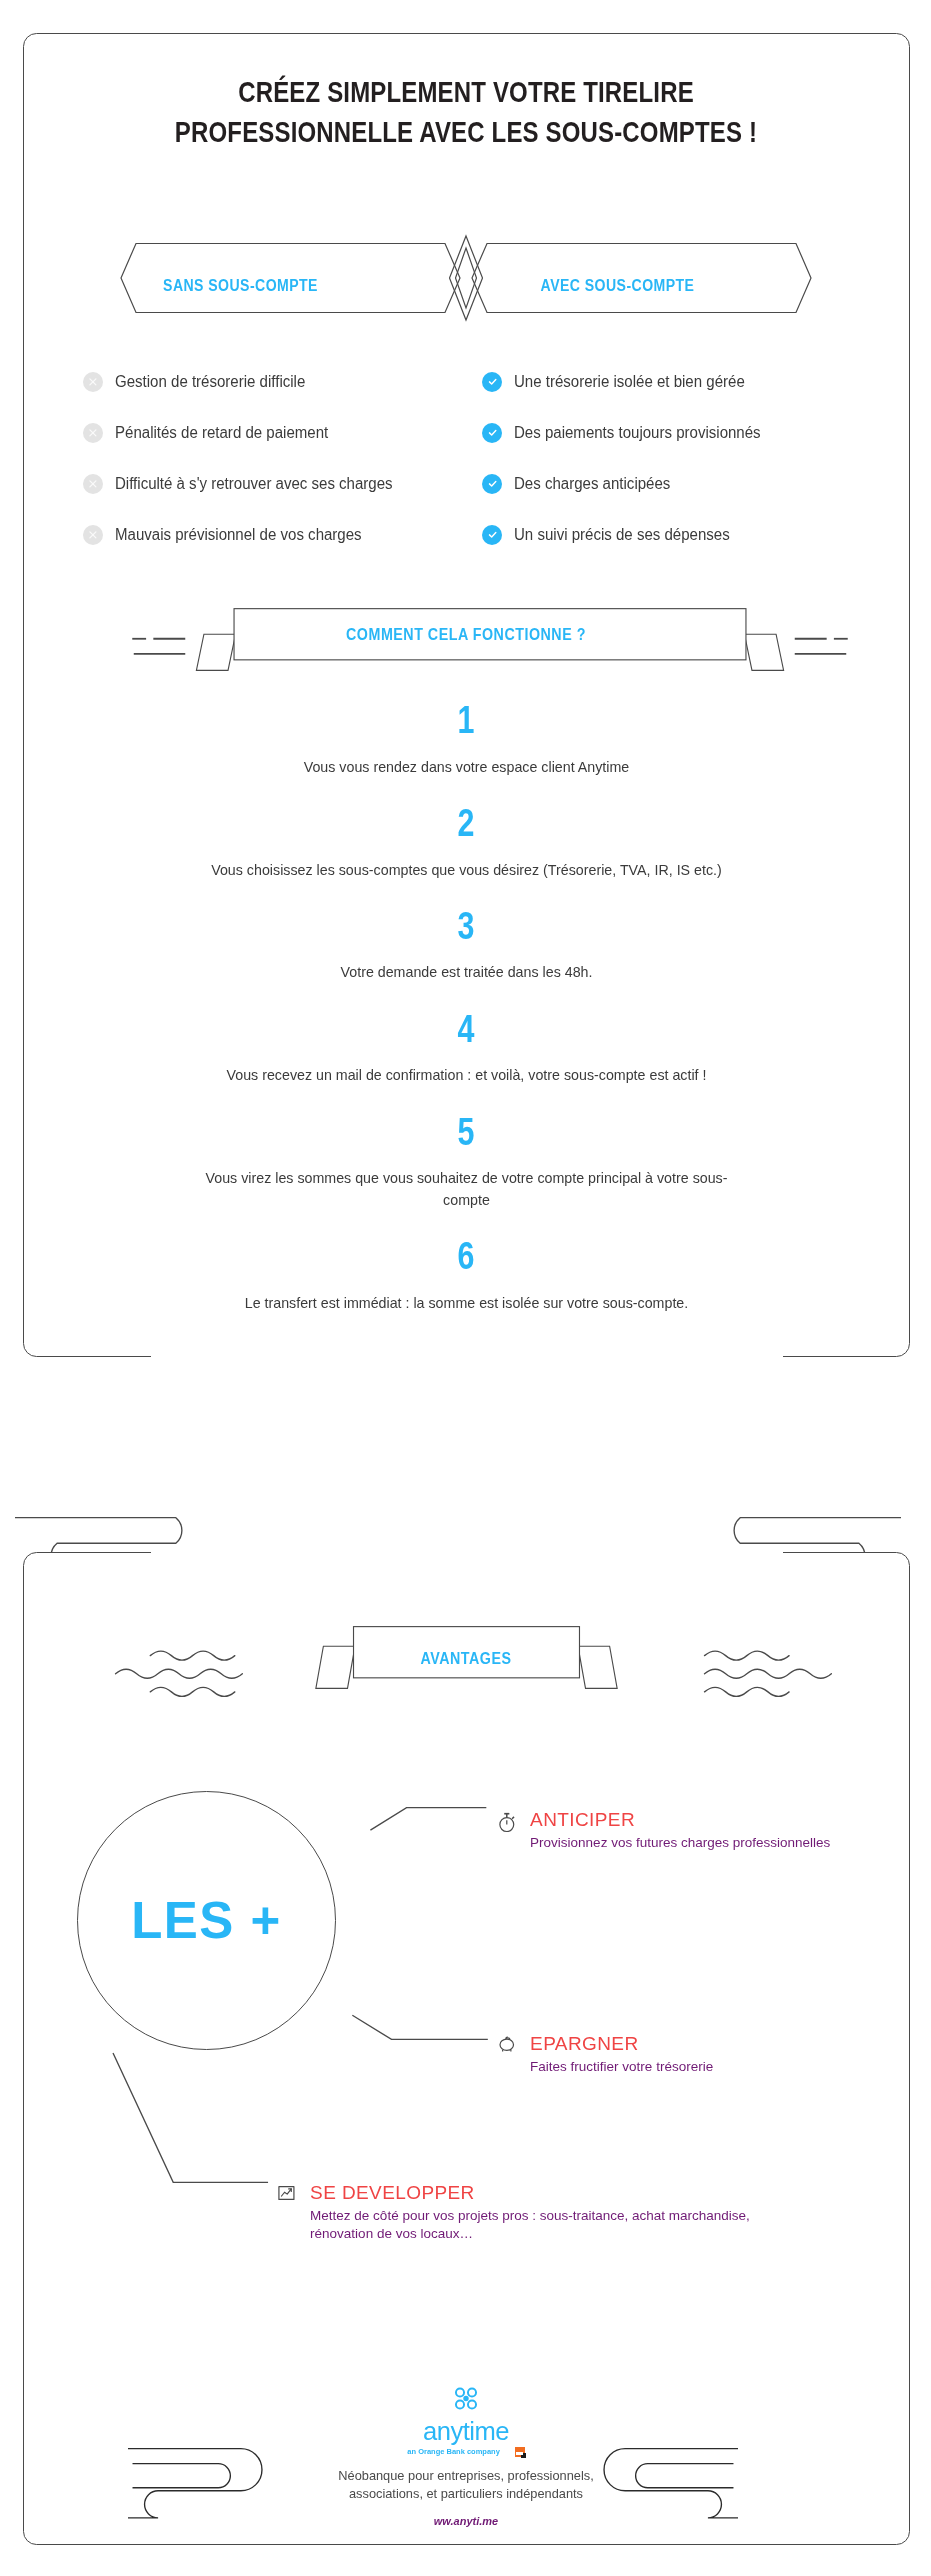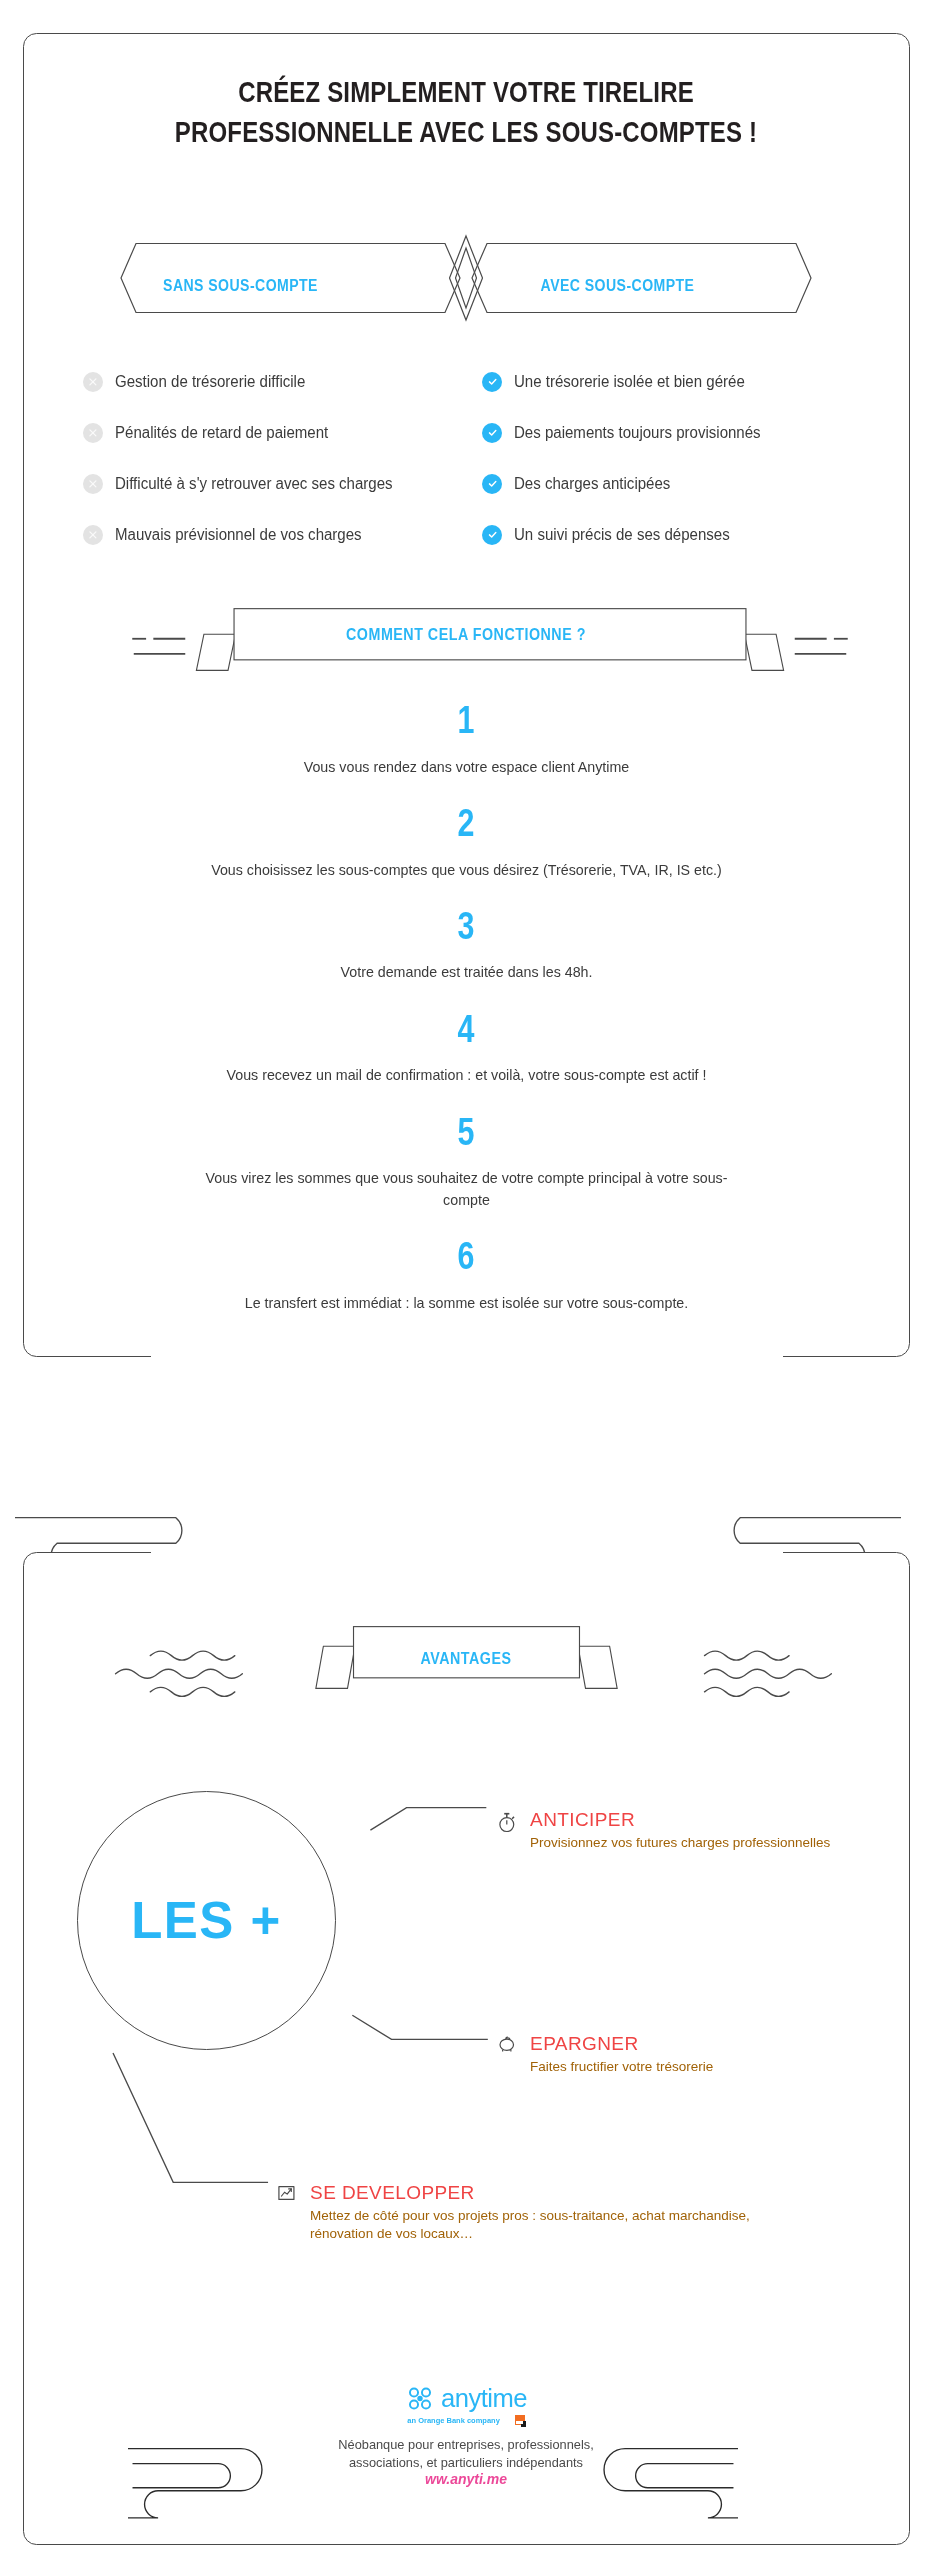--- a/index.html
+++ b/index.html
@@ -188,27 +188,27 @@
     font-family: "Liberation Sans", sans-serif;
     font-size: 19px;
     letter-spacing: 0.4px;
     color: #ef4444;
   }
   .benefit-desc {
     margin-top: 3px;
     font-family: "Liberation Sans", sans-serif;
     font-size: 13.5px;
     line-height: 1.35;
-    color: #a16207;
+    color: #701a75;
     max-width: 467px;
   }
 
   
   .footer { position: absolute; left: 0; right: 0; top: 2384px; text-align: center; }
-  .logo-row { display: flex; align-items: center; justify-content: center; gap: 6px; }
+  .logo-row { display: flex; align-items: center; justify-content: flex-start; gap: 6px; flex-direction: column; }
   .logo-mark svg { display: block; }
   .logo-word {
     font-family: "Liberation Sans", sans-serif;
     font-size: 25.6px;
     color: #29b6f6;
     letter-spacing: -0.5px;
     line-height: 1;
   }
   .logo-sub {
     margin-top: 2.3px;
@@ -231,25 +231,26 @@
     width: 5.3px; height: 5.3px; background: #1a1a1a;
   }
   .footer-desc {
     margin-top: 10.5px;
     font-family: "Liberation Sans", sans-serif;
     font-size: 12.8px;
     line-height: 1.4;
     color: #4a4a4a;
   }
   .footer-url {
+    margin-top: 12px;
     font-family: "Liberation Sans", sans-serif;
     font-weight: 700;
     font-style: italic;
-    font-size: 14px;
-    color: #ec4899;
+    font-size: 11px;
+    color: #701a75;
   }
   .footer-loops { position: absolute; }
   #loops-left  { left: 128px; top: 2438px; }
   #loops-right { left: 595px; top: 2438px; }
 </style>
 </head>
 <body>
 
 <div class="page">
 

